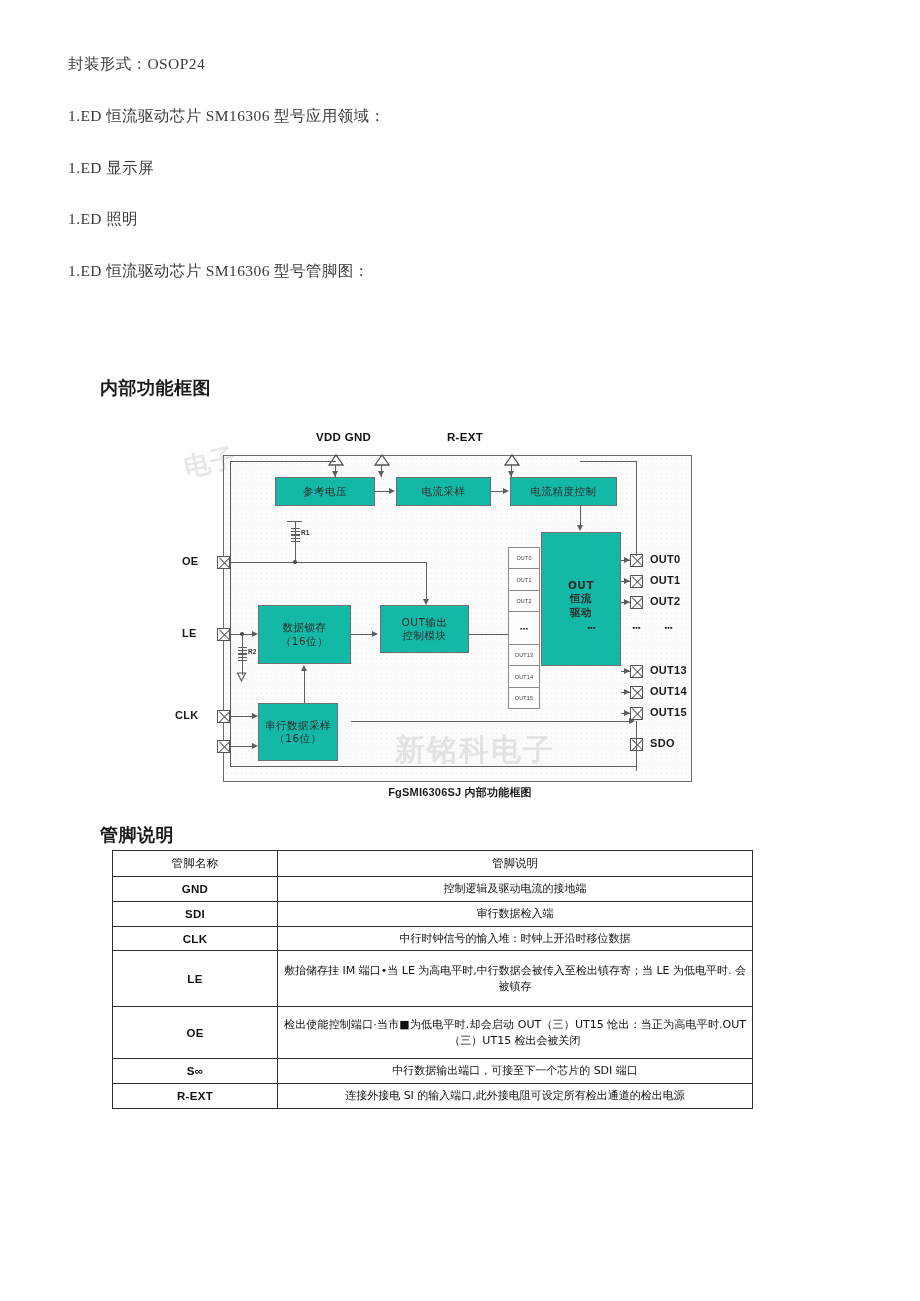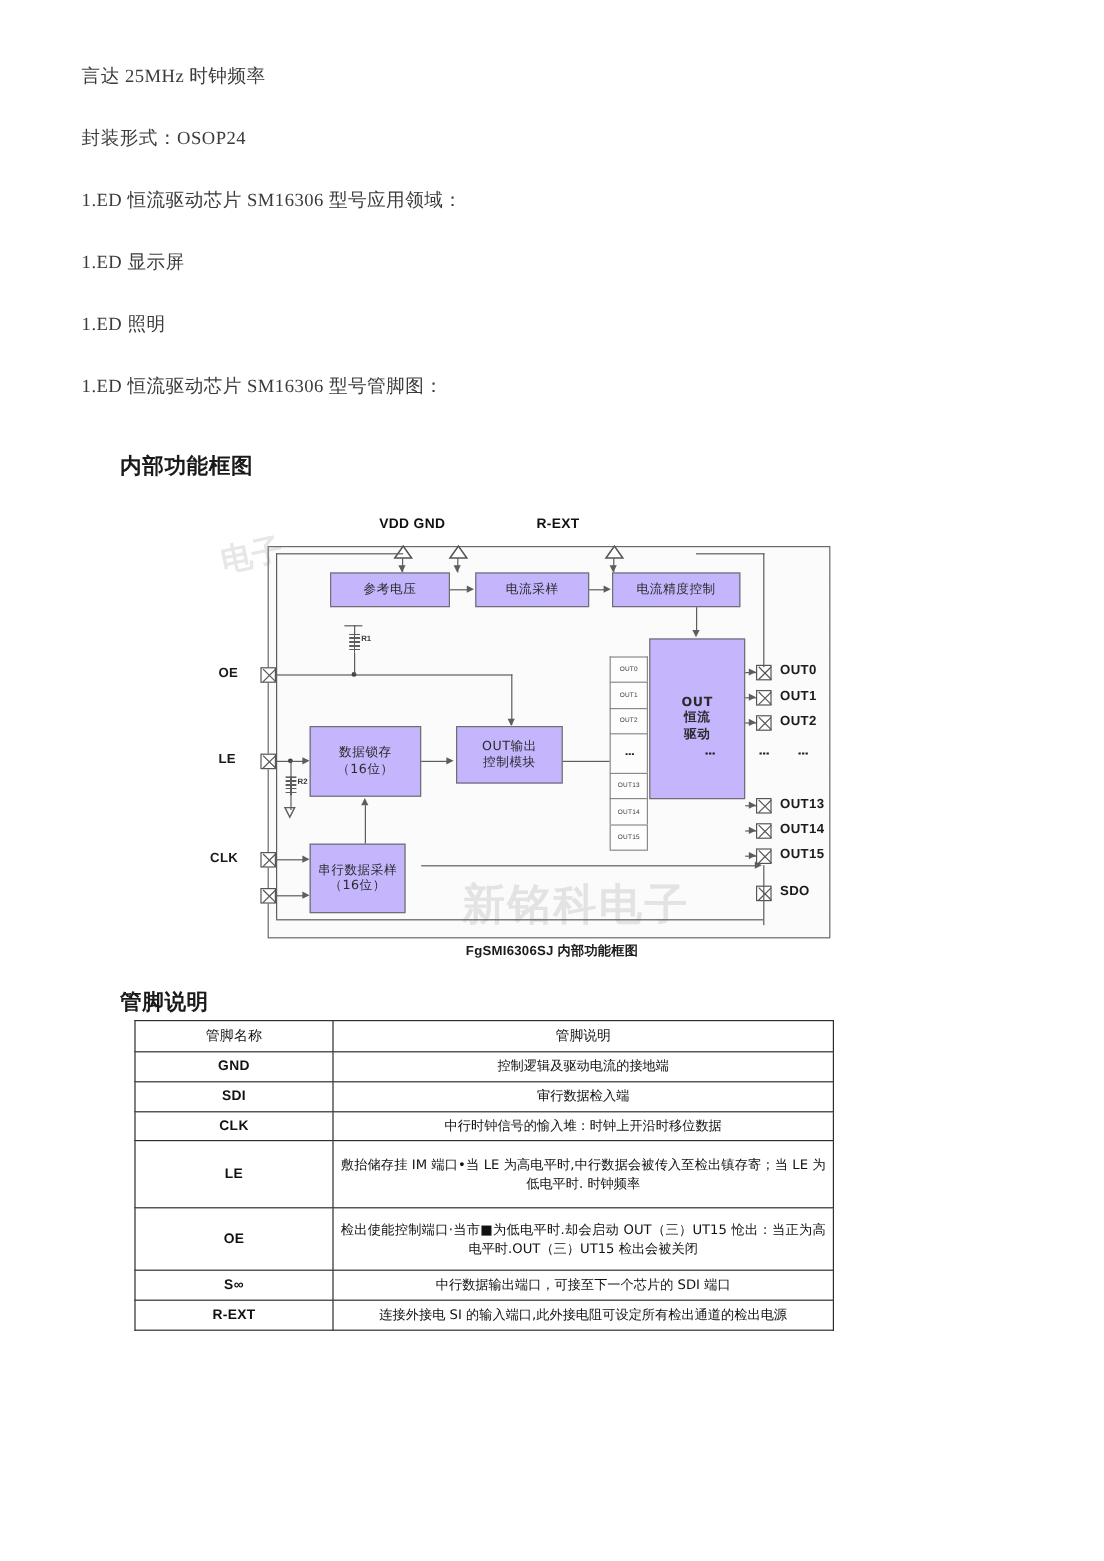--- a/index.html
+++ b/index.html
@@ -81,21 +81,21 @@
     position:absolute; inset:0;
     background-image:
       radial-gradient(circle, rgba(150,150,150,.16) 0.5px, transparent 0.6px);
     background-size: 5px 5px;
     pointer-events:none;
   }
 
   .blk {
     position: absolute;
     border: 1.4px solid #6f6f6f;
-    background: #c4b5fd;
+    background: #14b8a6;
     display: flex;
     flex-direction: column;
     align-items: center;
     justify-content: center;
     font-size: 10.5px;
     color: #2b2b2b;
     line-height: 1.25;
     text-align: center;
     box-sizing: border-box;
   }
@@ -242,28 +242,28 @@
   .watermark {
     position: absolute;
     color: rgba(120,120,120,0.18);
     font-weight: 800;
     font-family: "DejaVu Sans","Liberation Sans",sans-serif;
     pointer-events: none;
     user-select: none;
     white-space: nowrap;
   }
   #wm-1 { left: 14px; top: 20px; font-size: 26px; transform: rotate(-12deg); }
-  #wm-2 { left: 215px; top: 305px; font-size: 36px; letter-spacing: 2px; }
+  #wm-2 { left: 225px; top: 305px; font-size: 30px; letter-spacing: 2px; }
 
   
   #pin-table {
     position: absolute;
     left: 112px;
     top: 850px;
-    width: 583px;
+    width: 641px;
     border-collapse: collapse;
     font-size: 11px;
     border-radius: 20px;
   }
   #pin-table td {
     border: 1.3px solid #2e2e2e;
     padding: 4px 6px;
     color: #111;
     vertical-align: middle;
   }
@@ -285,21 +285,20 @@
     font-weight: normal;
     text-align: center;
     font-size: 11.5px;
   }
   #pin-table td.desc.left { text-align: justify; text-align-last: center; }
 </style>
 </head>
 <body>
 
 <div class="doc-body">
-  <p class="para">言达 25MHz 时钟频率</p>
   <p class="para">封装形式：OSOP24</p>
   <p class="para">1.ED 恒流驱动芯片 SM16306 型号应用领域：</p>
   <p class="para">1.ED 显示屏</p>
   <p class="para">1.ED 照明</p>
   <p class="para">1.ED 恒流驱动芯片 SM16306 型号管脚图：</p>
 </div>
 
 <div class="heading" id="heading-block-diagram">内部功能框图</div>
 <div class="heading" id="heading-pin-desc">管脚说明</div>
 
@@ -500,21 +499,21 @@
     <tr>
       <td class="name">SDI</td>
       <td class="desc">审行数据检入端</td>
     </tr>
     <tr>
       <td class="name">CLK</td>
       <td class="desc">中行时钟信号的愉入堆：时钟上开沿时移位数据</td>
     </tr>
     <tr style="height:56px;">
       <td class="name">LE</td>
-      <td class="desc left">敷抬储存挂 IM 端口•当 LE 为高电平时,中行数据会被传入至检出镇存寄；当 LE 为低电平时. 时钟频率</td>
+      <td class="desc left">敷抬储存挂 IM 端口•当 LE 为高电平时,中行数据会被传入至检出镇存寄；当 LE 为低电平时. 会被镇存</td>
     </tr>
     <tr style="height:52px;">
       <td class="name">OE</td>
       <td class="desc left">检出使能控制端口·当市■为低电平时.却会启动 OUT（三）UT15 怆出：当正为高电平时.OUT（三）UT15 检出会被关闭</td>
     </tr>
     <tr>
       <td class="name">S∞</td>
       <td class="desc">中行数据输出端口，可接至下一个芯片的 SDI 端口</td>
     </tr>
     <tr>

